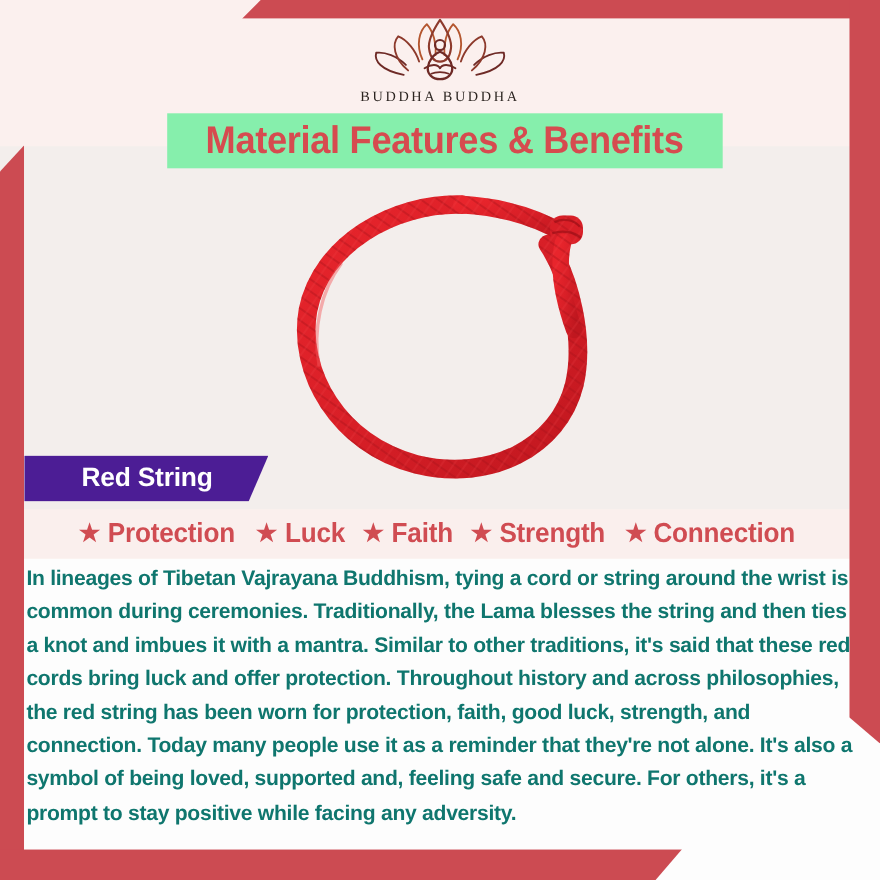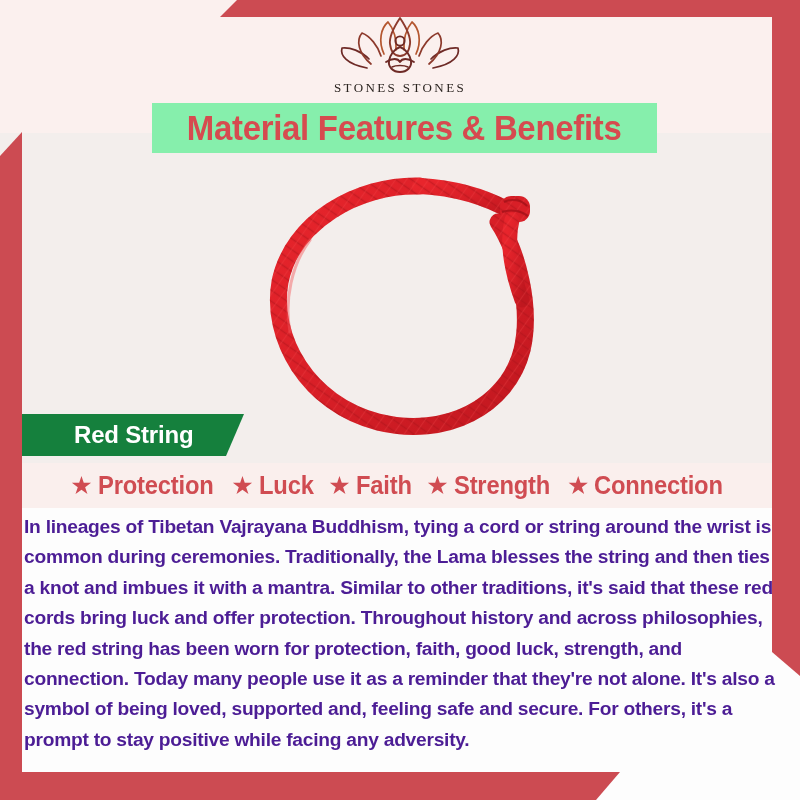--- a/index.html
+++ b/index.html
@@ -79,21 +79,21 @@
     letter-spacing:-0.3px; transform:scaleX(0.94); transform-origin:center;
     white-space:nowrap;
   }
 
   
   .bracelet { position:absolute; left:250px; top:160px; width:330px; height:290px; }
 
   
   .ribbon {
     position:absolute; left:22px; top:414px; width:222px; height:42px;
-    background:#15803d;
+    background:#4c1d95;
     clip-path: polygon(0 0, 100% 0, calc(100% - 18px) 100%, 0 100%);
     display:flex; align-items:center;
   }
   .ribbon-text {
     margin-left:52px;
     font-family:"Liberation Sans Narrow","Liberation Sans", sans-serif;
     font-weight:bold; font-size:24px; color:#ffffff; letter-spacing:-0.2px;
     white-space:nowrap;
   }
 
@@ -111,21 +111,21 @@
     font-family:"Liberation Sans Narrow","Liberation Sans", sans-serif;
     font-weight:bold; font-size:25px; color:#d04c52;
     letter-spacing:-0.2px; transform:scaleX(0.95); transform-origin:left center;
   }
 
   
   .body-copy {
     position:absolute; left:24px; top:512px; width:752px;
     font-family:"Liberation Sans", sans-serif;
     font-weight:bold; font-size:19.2px; line-height:30.4px;
-    color:#4c1d95; letter-spacing:-0.25px;
+    color:#0f766e; letter-spacing:-0.25px;
     text-align:left;
   }
 </style>
 </head>
 <body>
 
 <div id="infographic">
 
   <div class="band-top"></div>
   <div class="band-mid"></div>
@@ -155,21 +155,21 @@
 
         <path d="M64 4 C58 13 53 22 54 30 C55 38 59 42 64 42 C69 42 73 38 74 30 C75 22 70 13 64 4 Z" stroke="#8d3a2c" stroke-width="1.9"></path>
 
         <circle cx="64" cy="27" r="4.6" stroke="#6e2a26" stroke-width="1.9"></circle>
 
         <path d="M64 33 C58 35 54 41 53 47 C52 53 57 58 64 58 C71 58 76 53 75 47 C74 41 70 35 64 33 Z" stroke="#6e2a26" stroke-width="2"></path>
         <path d="M50 48 C56 44 62 44 64 48 C66 44 72 44 78 48" stroke="#6e2a26" stroke-width="1.8"></path>
         <path d="M56 53 C60 51 68 51 72 53" stroke="#6e2a26" stroke-width="1.5"></path>
       </g>
     </svg>
-    <div class="logo-word">STONES STONES</div>
+    <div class="logo-word">BUDDHA BUDDHA</div>
   </div>
 
   <div class="title-band">
     <div class="title-text">Material Features &amp; Benefits</div>
   </div>
 
   <svg class="bracelet" viewBox="0 0 330 290">
     <defs>
       <linearGradient id="cordGrad" x1="0" y1="0" x2="1" y2="1">
         <stop offset="0%" stop-color="#e8252c"></stop>

